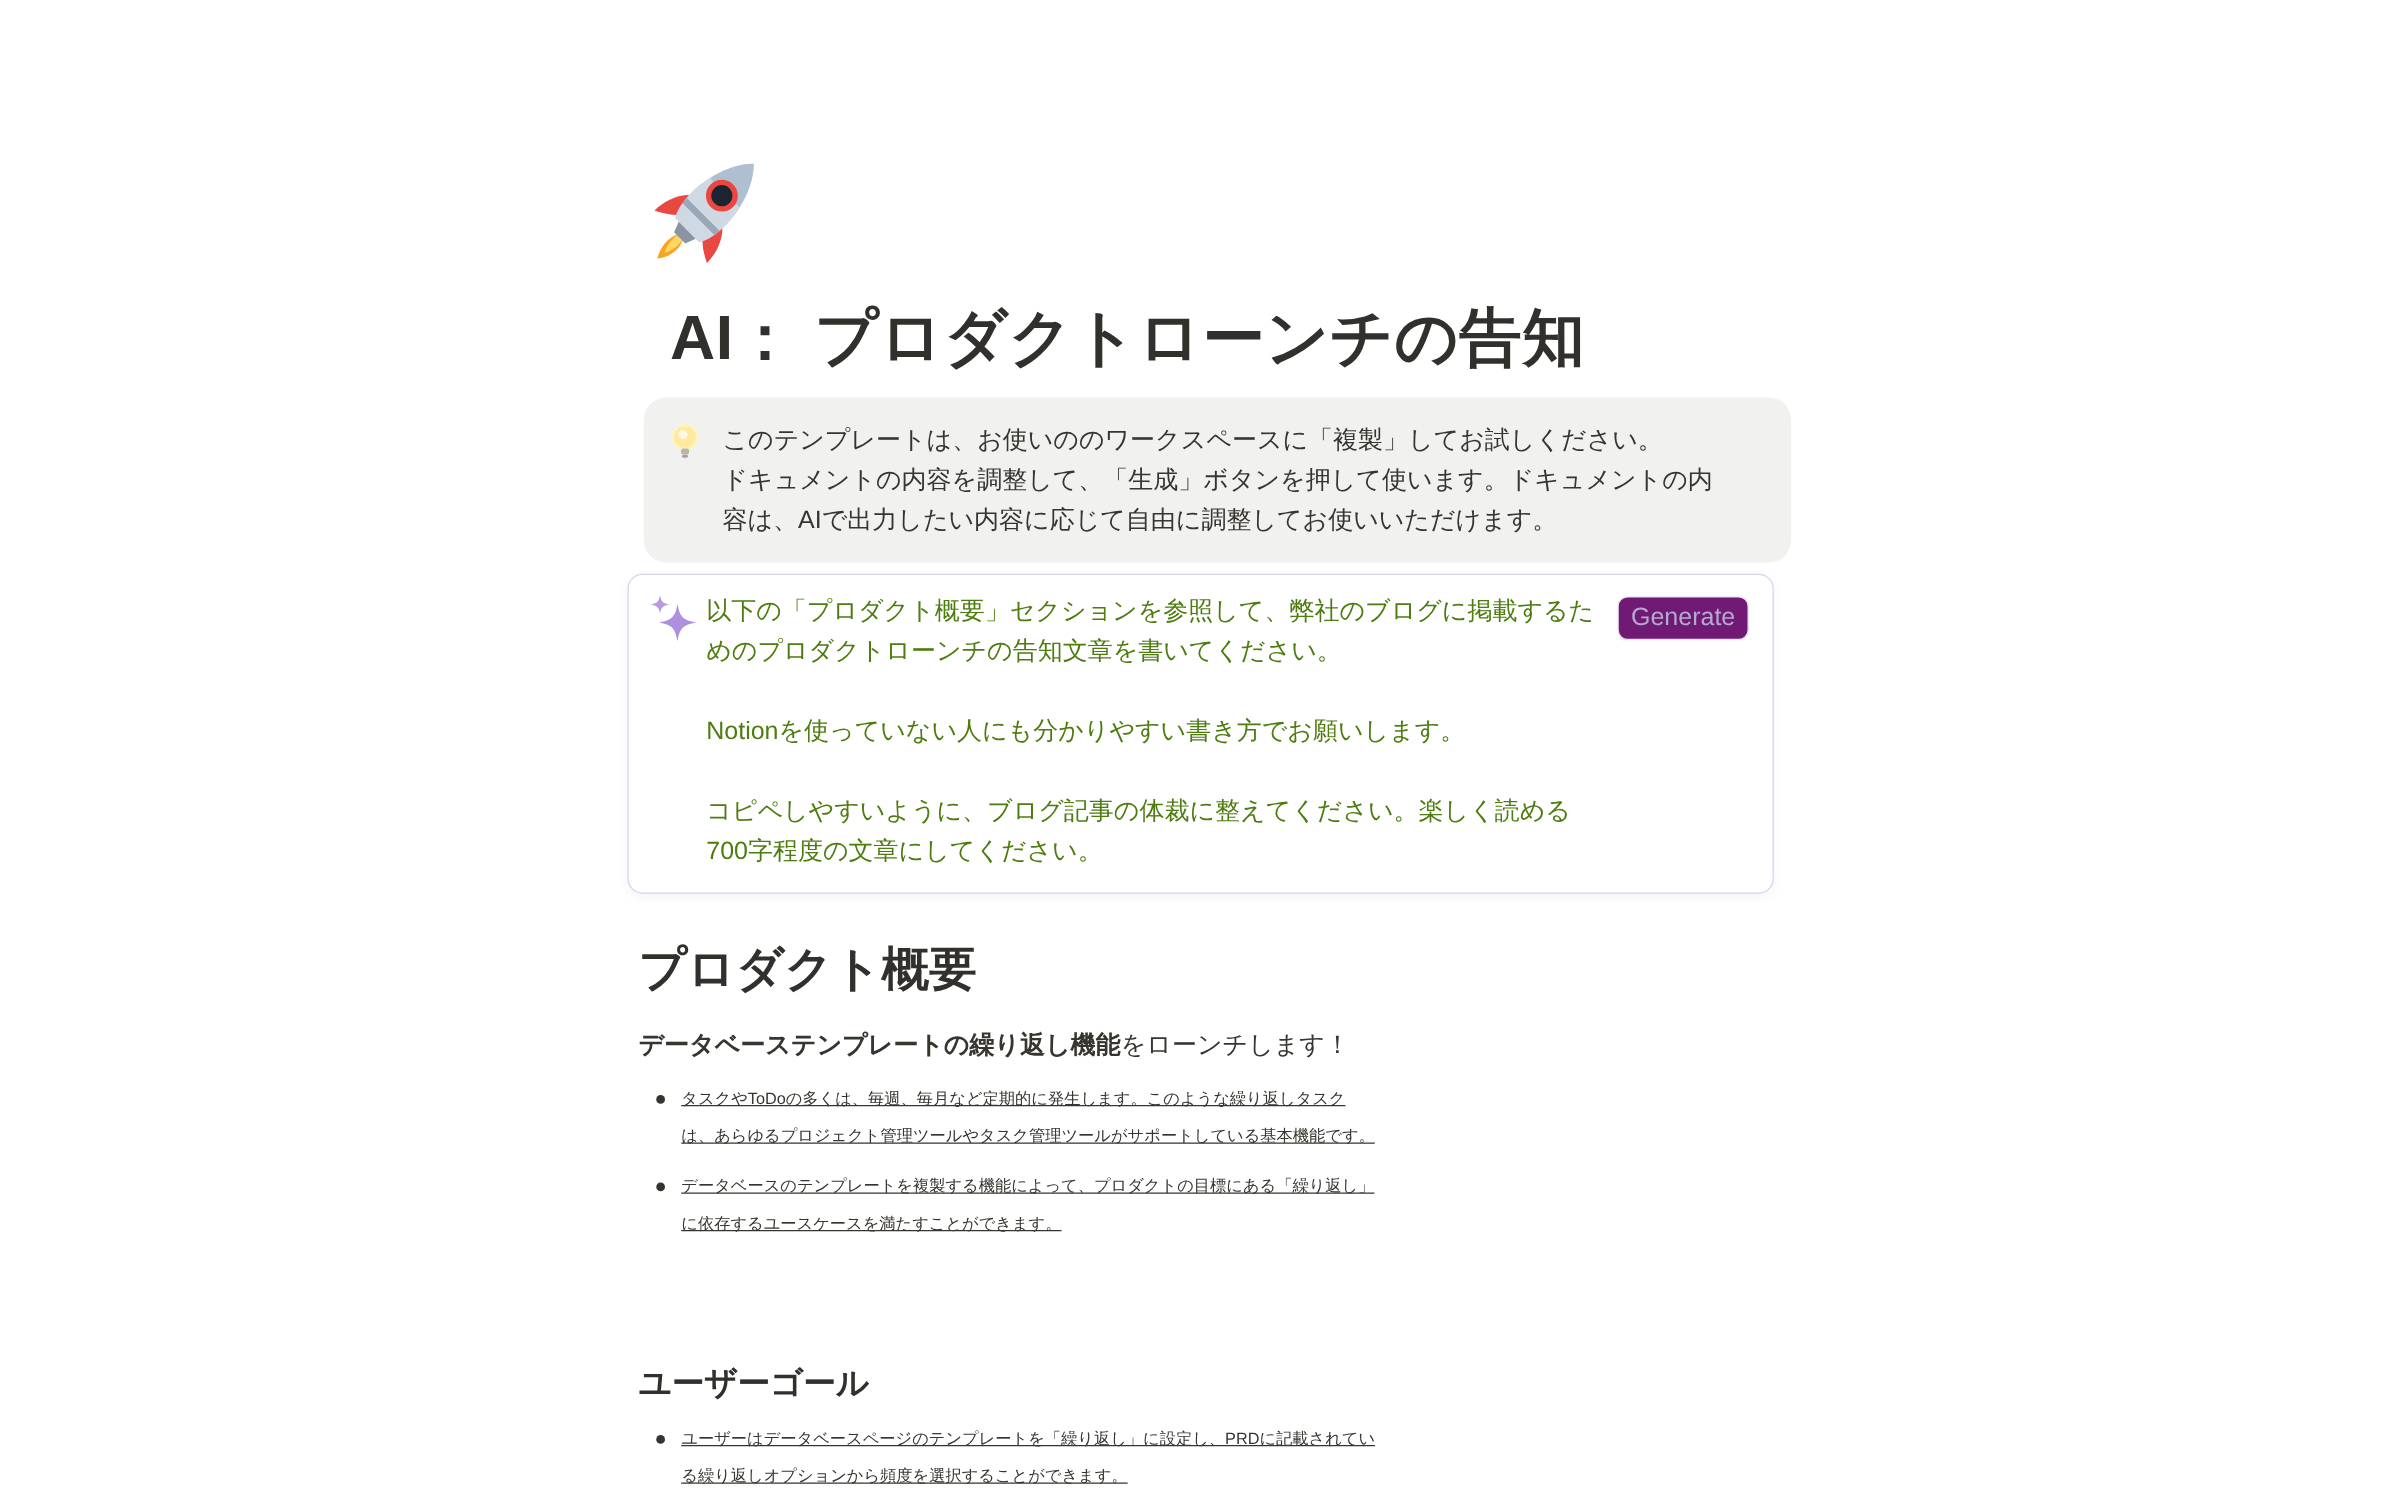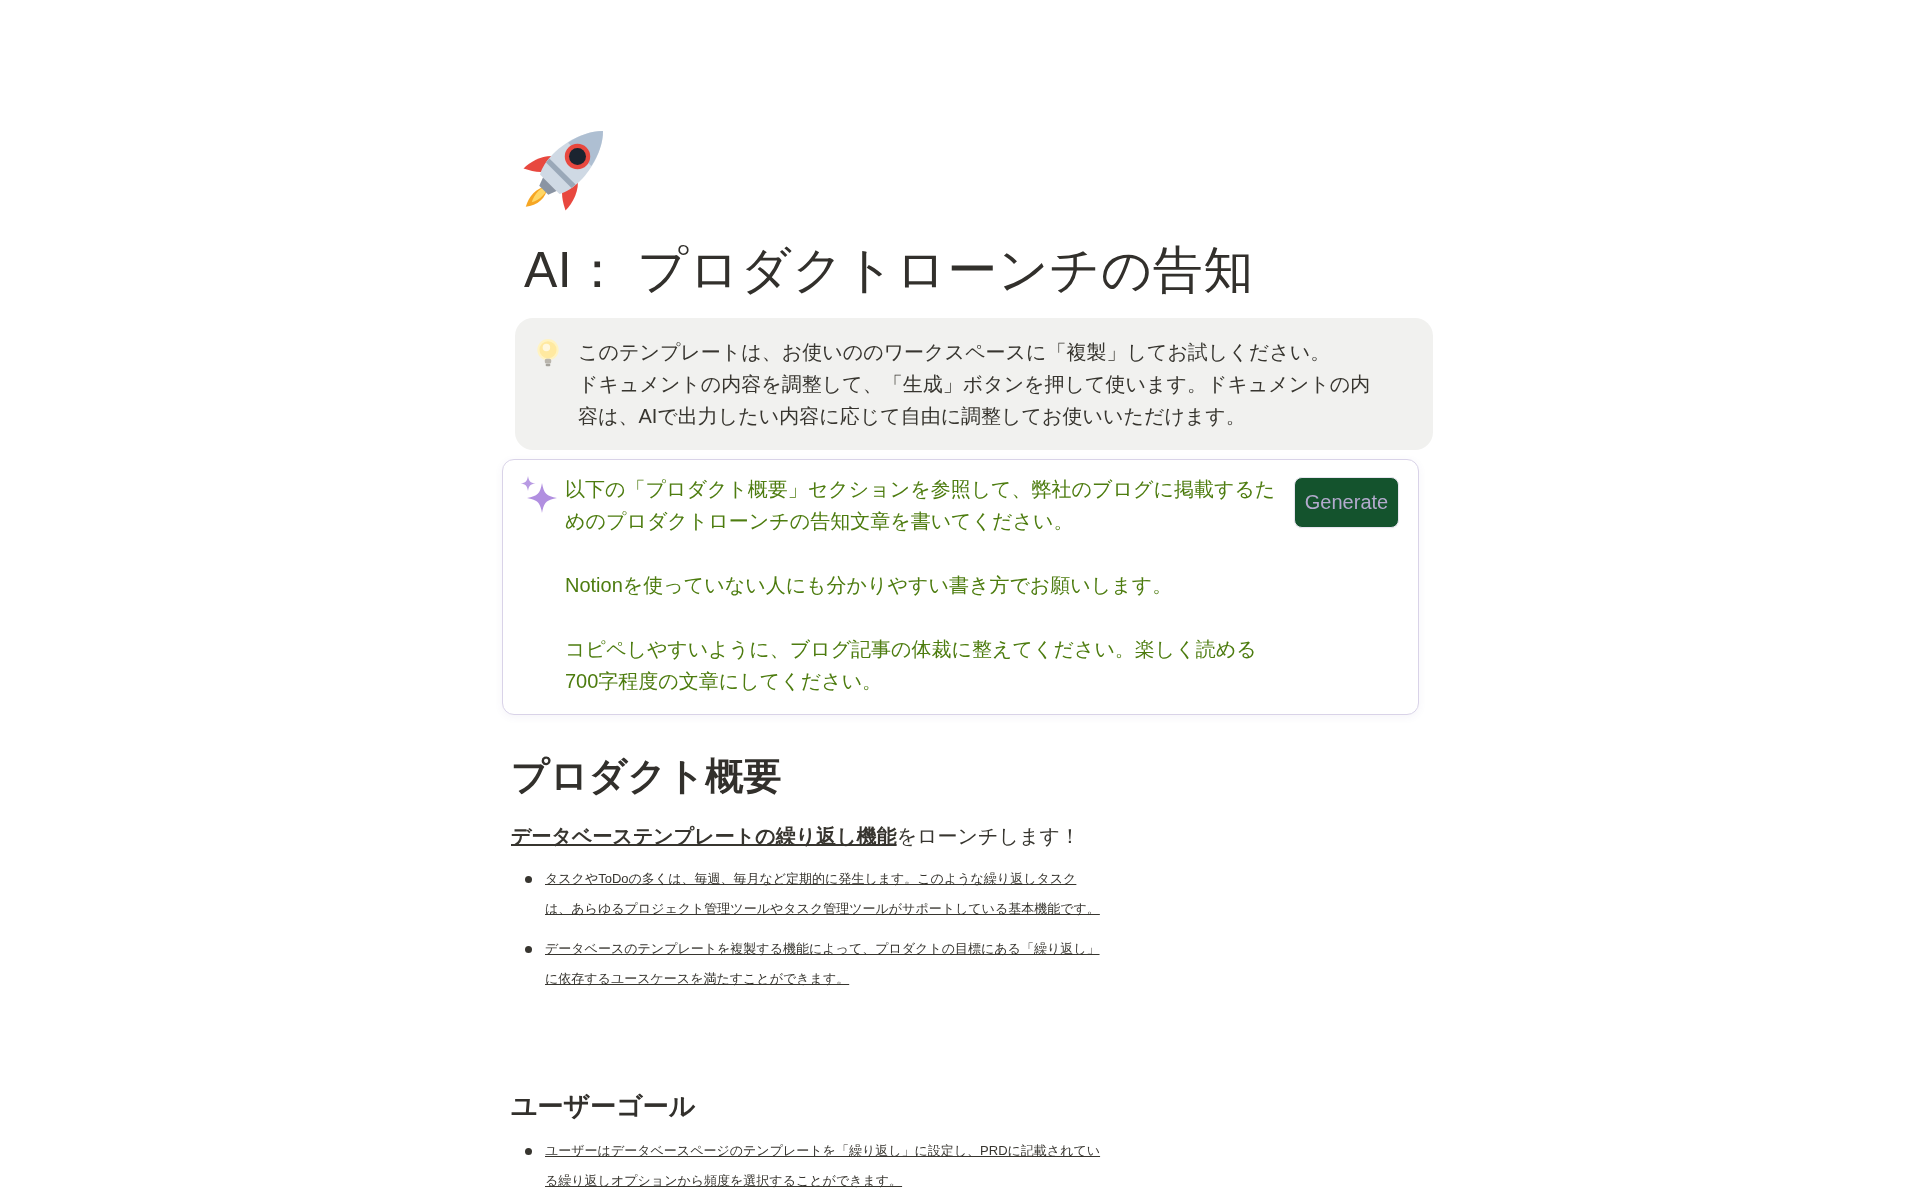--- a/index.html
+++ b/index.html
@@ -9,22 +9,22 @@
     font-family:"Liberation Sans", sans-serif;
     color:#37352f;
   }
   .abs { position:absolute; }
 
   
   #page-icon { left:514px; top:114px; width:106px; height:106px; cursor:pointer; }
 
   
   #page-title {
-    left:524px; top:238px;
-    font-size:50px; font-weight:400; line-height:64px;
+    left:536px; top:238px;
+    font-size:50px; font-weight:700; line-height:64px;
     color:#32302c; letter-spacing:0.5px; white-space:nowrap;
   }
 
   
   #callout {
     left:515px; top:318px; width:918px;
     background:#f1f1ef; border-radius:18px;
     box-sizing:border-box; padding:18px 20px;
     display:flex; align-items:flex-start; gap:17px;
   }
@@ -41,41 +41,41 @@
     box-sizing:border-box;
     box-shadow:0 2px 8px rgba(90,70,150,0.06);
   }
   #ai-sparkle { position:absolute; left:15px; top:15px; width:40px; height:40px; }
   #ai-prompt-text {
     position:absolute; left:62px; top:13px; width:745px;
     font-size:20px; line-height:32px; white-space:pre-wrap; color:#4d7c0f;
   }
   #generate-btn {
     position:absolute; top:17px; right:19px;
-    width:105px; height:51px;
-    background:#14532d;
+    width:105px; height:35px;
+    background:#701a75;
     border:1px solid #e8e5f0; border-radius:8px;
     color:#b3aacd; font-size:20px; font-family:"Liberation Sans", sans-serif;
     display:flex; align-items:center; justify-content:center;
     cursor:pointer; box-shadow:0 1px 2px rgba(20,20,40,0.03);
   }
 
   
   #h-overview {
     left:511px; top:750px;
     font-size:38px; font-weight:700; line-height:52px; color:#32302c;
   }
   #h-goals {
     left:511px; top:1088px;
     font-size:26px; font-weight:700; line-height:36px; color:#32302c;
   }
 
   
   #lead { left:511px; top:821px; font-size:20px; line-height:31px; white-space:nowrap; }
-  #lead .b { font-weight:700;text-decoration:underline; }
+  #lead .b { font-weight:700; }
 
   
   .ulist { width:940px; }
   .li { display:flex; margin-bottom:10px; }
   .li-marker { flex:none; width:34px; display:flex; justify-content:center; padding-top:12px; }
   .dot { width:7px; height:7px; border-radius:50%; background:#37352f; }
   .li-text { font-size:13px; line-height:30px; white-space:pre-wrap; width:902px;text-decoration:underline; }
   #ul-overview { left:511px; top:864px; }
   #ul-goals    { left:511px; top:1136px; }
 </style>

